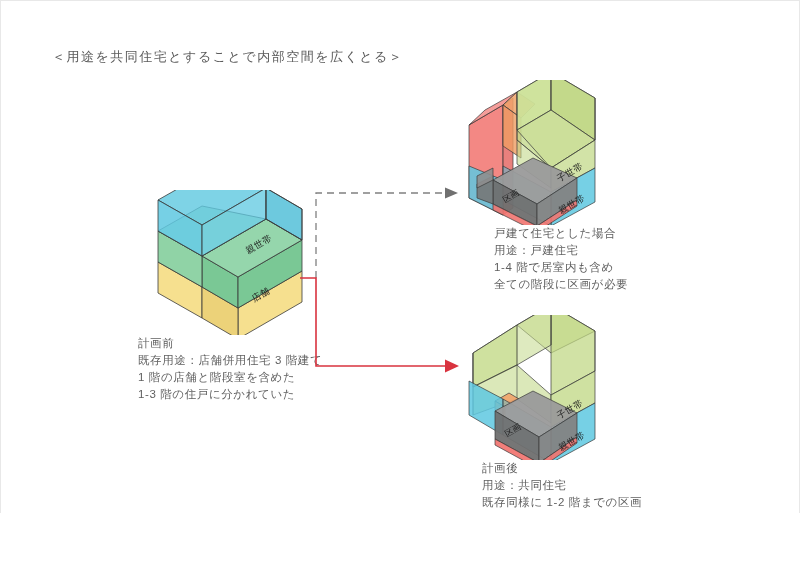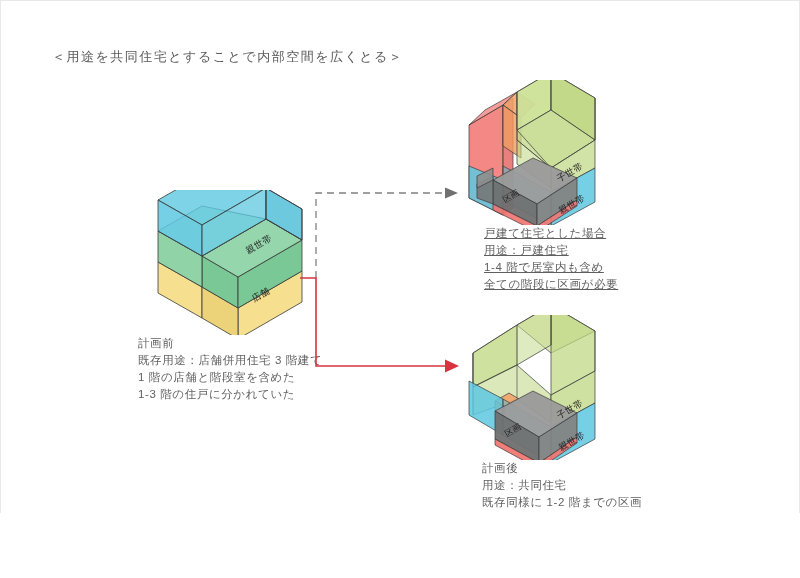--- a/index.html
+++ b/index.html
@@ -37,21 +37,21 @@
   }
   .caption {
     position: absolute;
     font-size: 11.5px;
     line-height: 17px;
     color: #5f5f5f;
     letter-spacing: 0.6px;
     white-space: pre;
   }
   #caption-before { left: 138px; top: 335px; }
-  #caption-detached { left: 484px; top: 225px; text-decoration: underline; }
+  #caption-detached { left: 494px; top: 225px; }
   #caption-after { left: 482px; top: 460px; }
 
   .diagram {
     position: absolute;
   }
   #diagram-before { left: 150px; top: 190px; }
   #diagram-detached { left: 455px; top: 80px; }
   #diagram-after { left: 455px; top: 315px; }
 
   .arrows {

